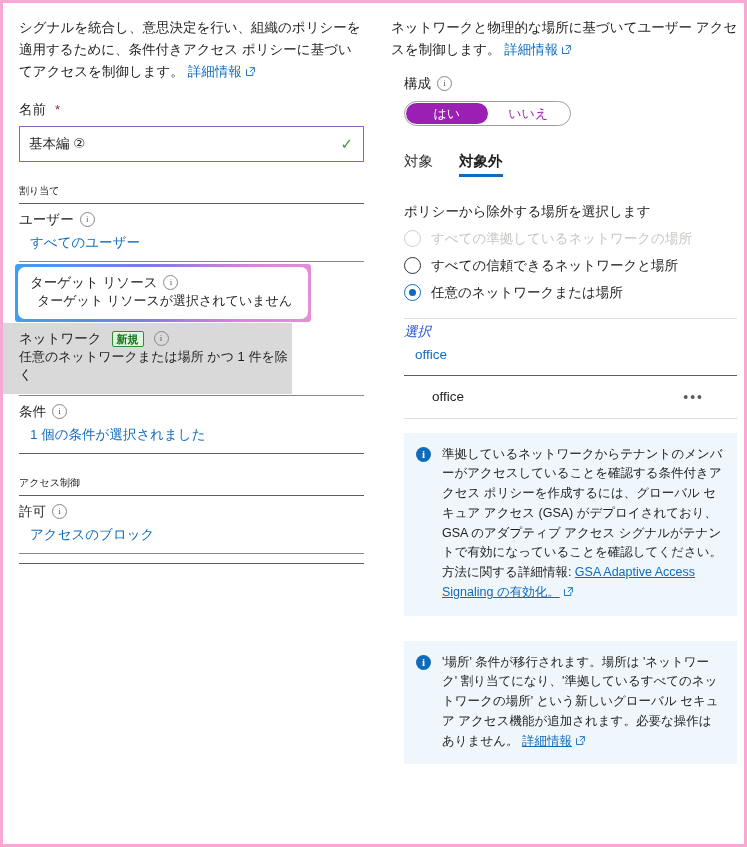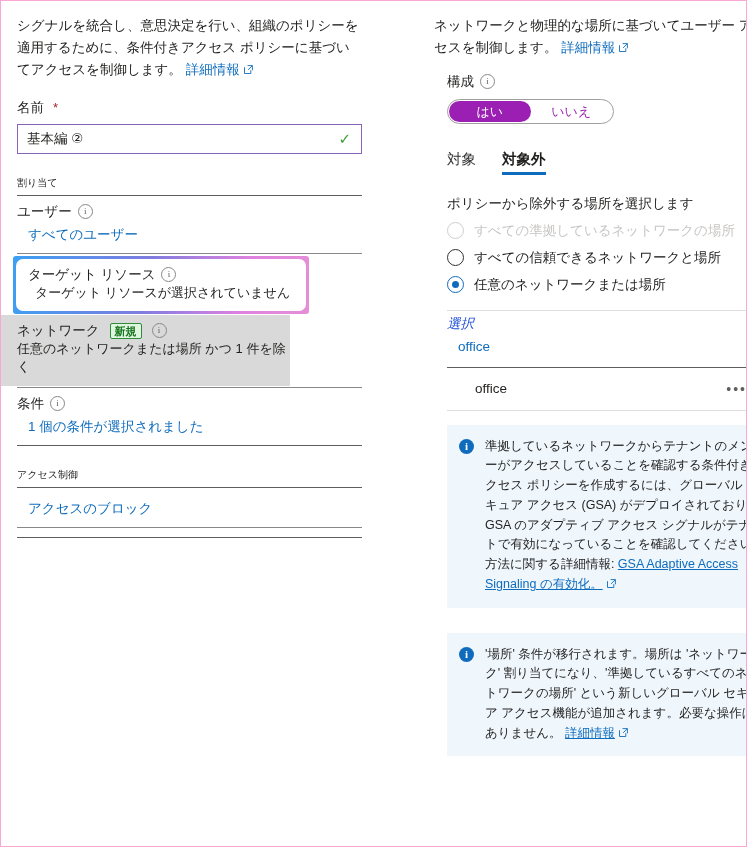--- a/index.html
+++ b/index.html
@@ -9,25 +9,24 @@
     background:#ffffff;
     font-family:"Liberation Sans","DejaVu Sans",sans-serif;
     font-size:13px;
     color:#201f1e;
     overflow:hidden;
   }
   #page{
     position:relative;
     width:747px;height:847px;
     box-sizing:border-box;
-    border:1px solid #f9a8d4;
+    border:3px solid #f9a8d4;
     background:#fff;
     display:flex;
     overflow:hidden;
-    gap:45px;
   }
   .col{box-sizing:border-box;position:relative;}
   .col-left{width:374px;padding:14px 16px 0 16px;}
   .col-right{width:373px;padding:14px 2px 0 14px;}
 
   
   .intro{
     font-size:13.5px;line-height:1.62;color:#201f1e;margin:0 0 18px 0;
   }
   .link{color:#0f6cbd;text-decoration:none;cursor:pointer;}
@@ -53,21 +52,21 @@
     vertical-align:-2px;
   }
   .info-i::after{
     content:"i";position:absolute;left:0;right:0;top:-1px;
     text-align:center;font-size:9px;line-height:14px;color:#605e5c;
     font-family:"Liberation Serif",serif;
   }
 
   
   .field{
-    margin-top:7px;height:30px;box-sizing:border-box;
+    margin-top:7px;height:36px;box-sizing:border-box;
     border:1px solid #8764b8;background:#fff;
     display:flex;align-items:center;padding:0 8px 0 9px;
     width:345px;
   }
   .field .val{flex:1;font-size:13.5px;color:#201f1e;}
   .check{color:#3a9b35;font-size:15px;line-height:1;padding-right:2px;}
 
   
   .sec-head{
     margin-top:22px;font-size:10px;color:#201f1e;padding-bottom:5px;
@@ -123,21 +122,21 @@
   .tab{
     font-size:14.5px;color:#323130;padding-bottom:6px;cursor:pointer;
     position:relative;
   }
   .tab.active{font-weight:bold;color:#201f1e;}
   .tab.active::after{
     content:"";position:absolute;left:0;right:0;bottom:0;height:2.5px;
     background:#0f6cbd;
   }
 
-  .prompt{margin-top:20px;font-size:13.5px;color:#201f1e;padding-left:13px;}
+  .prompt{margin-top:26px;font-size:13.5px;color:#201f1e;padding-left:13px;}
 
   .radios{margin-top:9px;padding-left:13px;}
   .radio{display:flex;align-items:center;gap:10px;margin-bottom:9px;cursor:pointer;}
   .radio .dot{
     width:17px;height:17px;border-radius:50%;border:1.6px solid #323130;
     box-sizing:border-box;flex:0 0 auto;position:relative;background:#fff;
   }
   .radio.checked .dot{border-color:#0f6cbd;}
   .radio.checked .dot::after{
     content:"";position:absolute;left:3.5px;top:3.5px;width:7px;height:7px;
@@ -240,20 +239,24 @@
       </div>
       <div class="value">1 個の条件が選択されました</div>
     </div>
     <div class="group-sp"></div>
     <div class="rule"></div>
 
     <div class="sec-head">アクセス制御</div>
     <div class="rule"></div>
 
     <div class="group">
+      <div class="label-row">
+        <span>許可</span>
+        <span class="info-i"></span>
+      </div>
       <div class="value">アクセスのブロック</div>
     </div>
     <div class="group-sp"></div>
     <div class="rule thin"></div>
 
     <div class="group-sp"></div>
     <div class="rule"></div>
   </div>
 
   <div class="col col-right">

